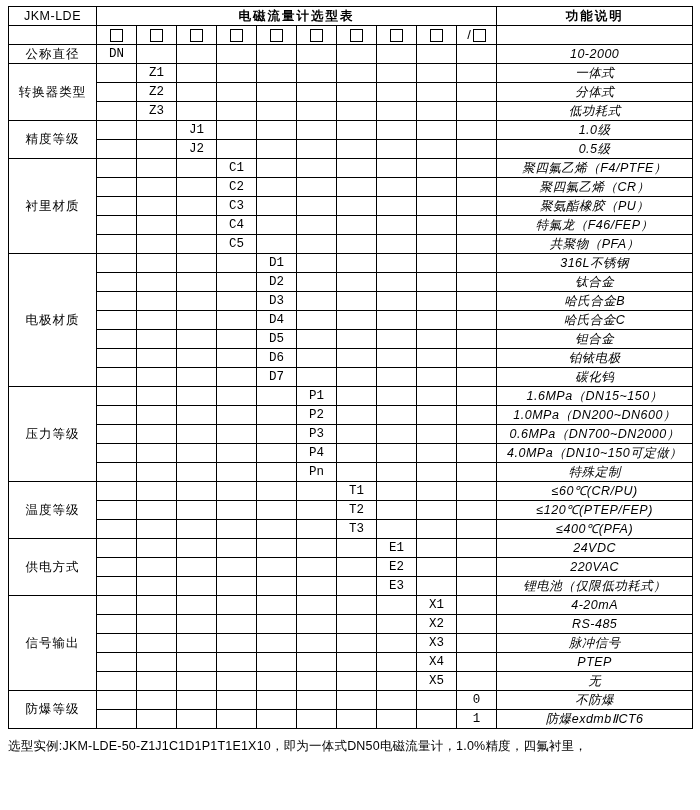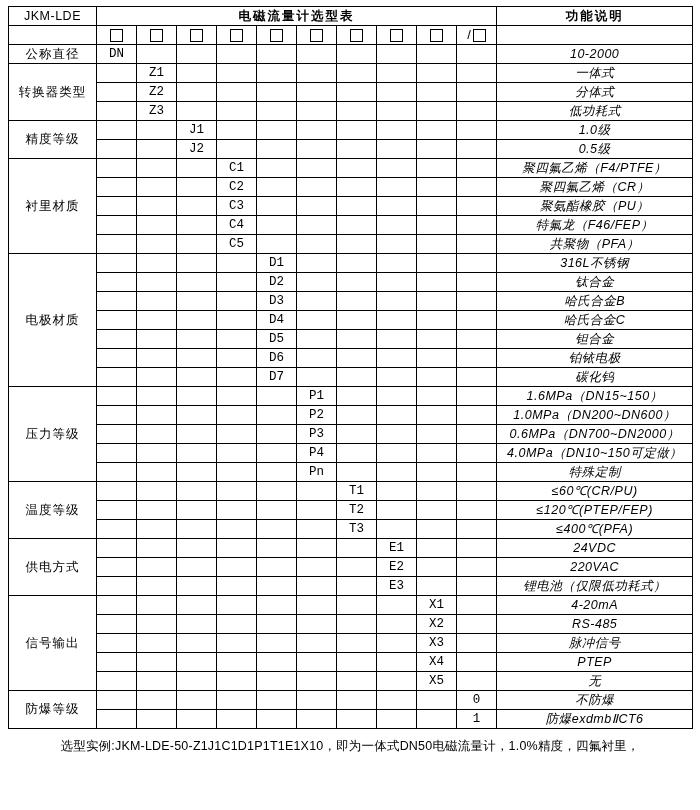--- a/index.html
+++ b/index.html
@@ -81,21 +81,20 @@
   }
   .notes {
     width: 684px;
     margin-top: 7px;
     font-size: 12.5px;
     line-height: 1.62;
     letter-spacing: 0.2px;
   }
   .notes div {
     white-space: nowrap;
-    text-align: center;
   }
   .notes .indent {
     padding-left: 22px;
   }
 </style>
 </head>
 <body>
 
 <div class="sheet">
   <table class="spec">

